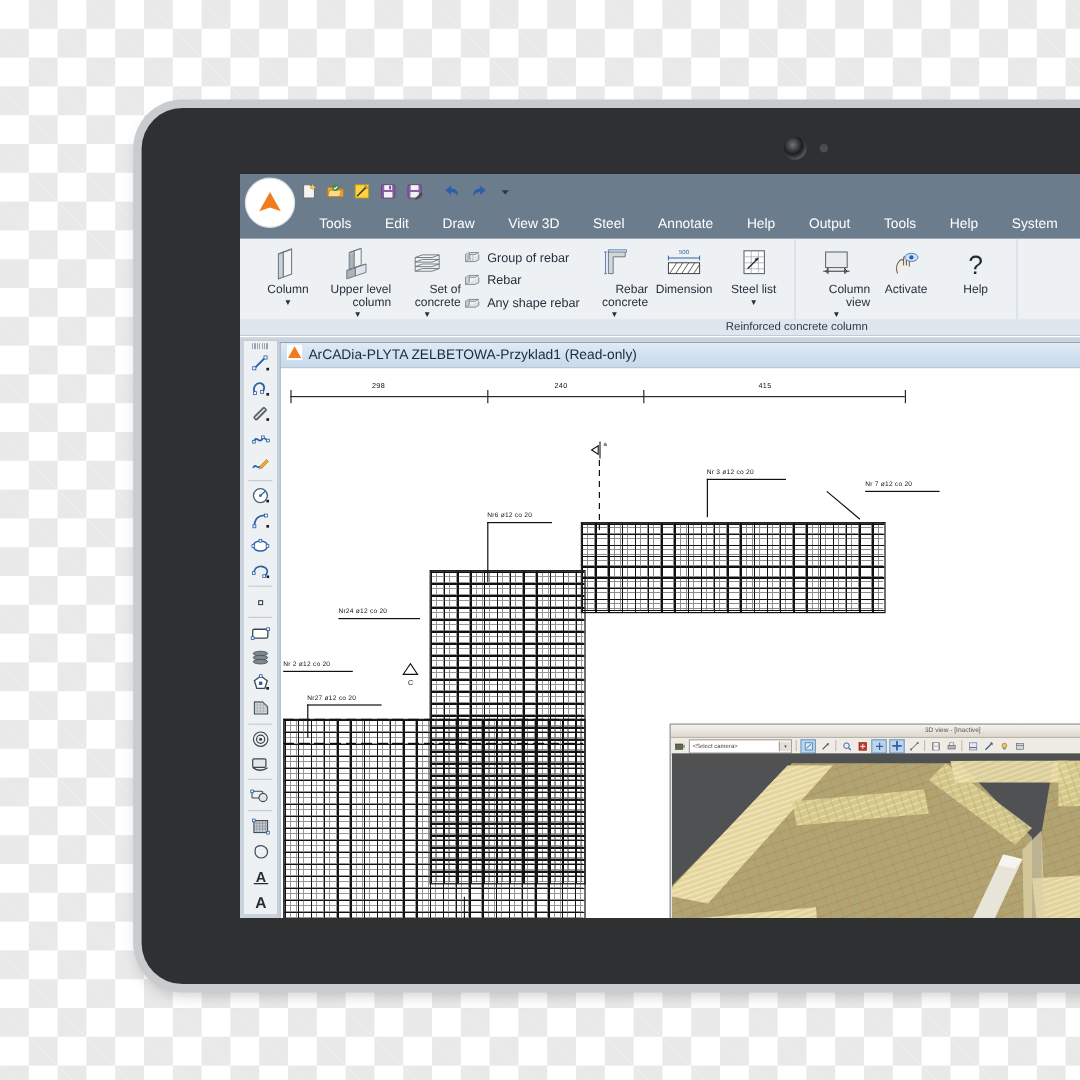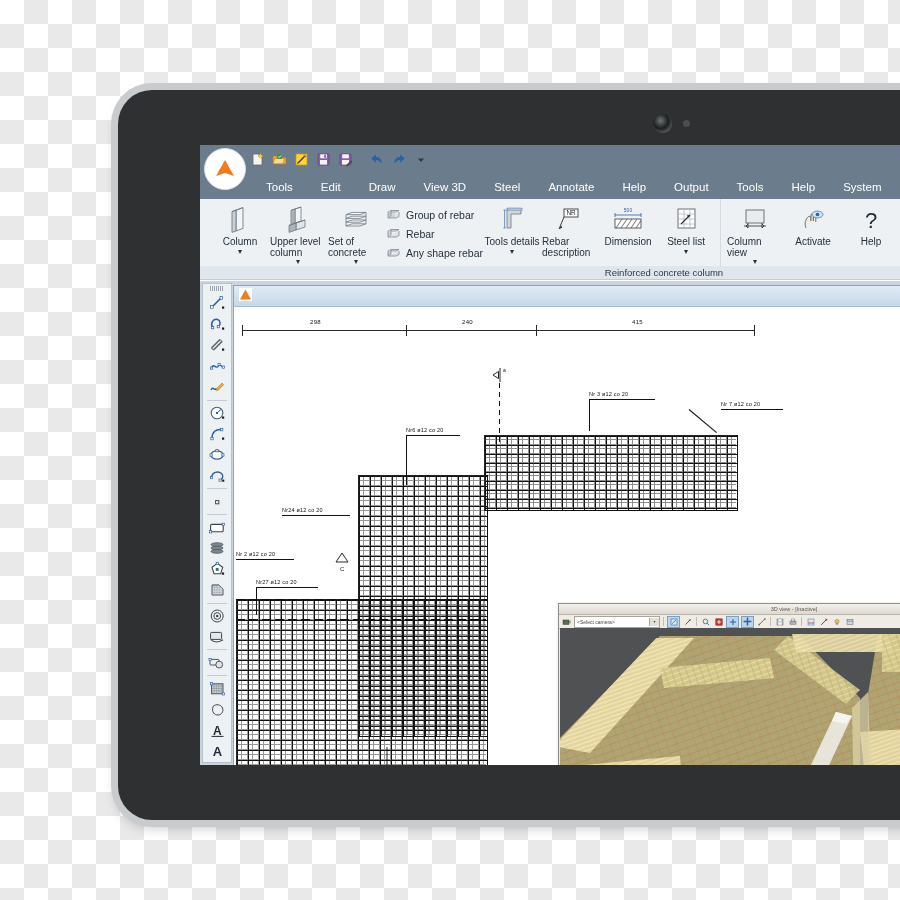--- a/index.html
+++ b/index.html
@@ -41,21 +41,21 @@
 
   .tabbar{height:24px;background:#6b7c8d;display:flex;align-items:center;padding-left:52px;}
   .tab{font-size:11.5px;color:#ffffff;padding:0 14px;line-height:24px;white-space:nowrap;}
   .tab.active{color:#ffffff;}
 
   .panelbar{background:#eef1f4;border-bottom:1px solid #c2cad2;position:relative;padding-left:6px;
     display:flex;align-items:stretch;height:80px;}
   .pgroup{display:flex;align-items:flex-start;padding:4px 5px 0 5px;border-right:1px solid #d3dae1;}
   .bigbtn{width:56px;display:flex;flex-direction:column;align-items:center;padding:2px 1px;}
   .bigbtn .ic{height:30px;display:flex;align-items:center;justify-content:center;}
-  .bigbtn .lb{font-size:10px;color:#24303c;text-align:left;line-height:10.5px;margin-top:2px;}
+  .bigbtn .lb{font-size:10px;color:#24303c;text-align:right;line-height:10.5px;margin-top:2px;}
   .bigbtn .car{font-size:8px;color:#24303c;line-height:7px;}
   .smalls{display:flex;flex-direction:column;justify-content:flex-start;padding-top:3px;gap:2px;}
   .smallbtn{display:flex;align-items:center;gap:4px;height:17px;}
   .smallbtn .ic{width:17px;height:15px;display:flex;align-items:center;justify-content:center;}
   .smallbtn .lb{font-size:10.5px;color:#24303c;white-space:nowrap;}
   .panel-caption{position:absolute;left:0;right:0;bottom:0;height:13px;background:#dfe6ed;
     font-size:9.5px;color:#2b3845;text-align:center;line-height:13px;}
   .capwrap{position:relative;}
 
   
@@ -280,35 +280,24 @@
         </div>
 
         <div class="bigbtn">
           <div class="ic">
             <svg width="26" height="28" viewBox="0 0 26 28">
               <path d="M8 4h14v4H12v14H8z" fill="#cfd6dc" stroke="#6d7780" stroke-width=".8"></path>
               <path d="M8 2.2h15M8 2.2v2.4M23 2.2v2.4" stroke="#3a6fb0" stroke-width=".7" fill="none"></path>
               <path d="M5.6 4v18M4.4 4h2.4M4.4 22h2.4" stroke="#3a6fb0" stroke-width=".7" fill="none"></path>
             </svg>
           </div>
-          <div class="lb">Tools details</div>
+          <div class="lb">Rebar concrete</div>
           <div class="car">▾</div>
         </div>
 
-        <div class="bigbtn">
-          <div class="ic">
-            <svg width="30" height="28" viewBox="0 0 30 28">
-              <rect x="9" y="3" width="14" height="8" fill="#fff" stroke="#3a3a3a" stroke-width=".9"></rect>
-              <text x="16" y="9.4" font-size="6.4" text-anchor="middle" fill="#1b1b1b" font-family="Liberation Sans, sans-serif">NR</text>
-              <path d="M9 11L4 23" stroke="#2a2a2a" stroke-width=".9"></path>
-              <path d="M4 23l3.2-1.2-1-2.4z" fill="#2a2a2a"></path>
-            </svg>
-          </div>
-          <div class="lb">Rebar description</div>
-        </div>
 
         <div class="bigbtn">
           <div class="ic">
             <svg width="34" height="28" viewBox="0 0 34 28">
               <text x="17" y="6" font-size="5" text-anchor="middle" fill="#2b5fa8" font-family="Liberation Sans, sans-serif">500</text>
               <path d="M4 9h26M4 7v4M30 7v4" stroke="#2b5fa8" stroke-width=".8" fill="none"></path>
               <rect x="4" y="13" width="26" height="9" fill="#fff" stroke="#3a3a3a" stroke-width=".8"></rect>
               <g stroke="#3a3a3a" stroke-width=".7">
                 <path d="M5 22l6-9M10 22l6-9M15 22l6-9M20 22l6-9M25 22l5-7.5"></path>
               </g>
@@ -550,20 +539,21 @@
       </div>
 
       <div id="docwin">
         <div class="doctitle">
           <span>
             <svg width="13" height="13" viewBox="0 0 13 13">
               <rect width="13" height="13" fill="#fff"></rect>
               <path d="M6.5 1.6L12 11.4H1z" fill="#f07c1e"></path>
             </svg>
           </span>
+          <span class="tx">ArCADia-PLYTA ZELBETOWA-Przyklad1 (Read-only)</span>
         </div>
 
         <div id="canvas">
 
           <div class="dimline" style="left:8px;top:23px;width:512px;"></div>
           <div class="dimtick" style="left:8px;top:18px;"></div>
           <div class="dimtick" style="left:172px;top:18px;"></div>
           <div class="dimtick" style="left:302px;top:18px;"></div>
           <div class="dimtick" style="left:520px;top:18px;"></div>
           <div class="dimtxt" style="left:76px;top:12px;">298</div>

